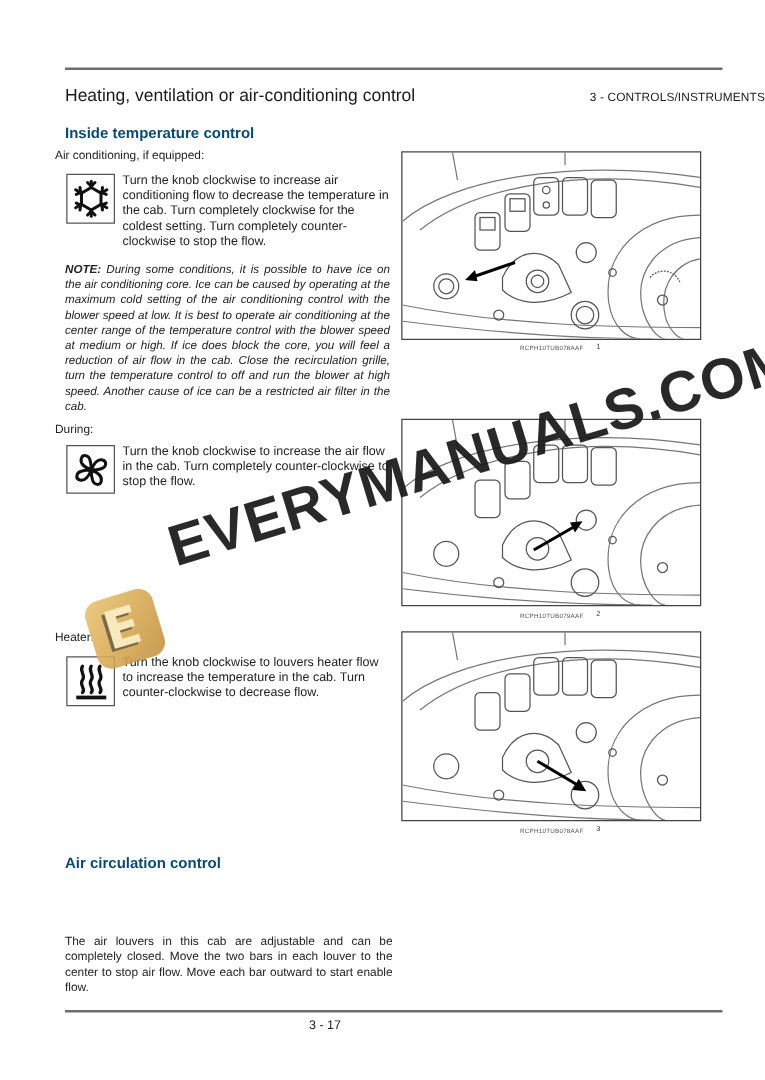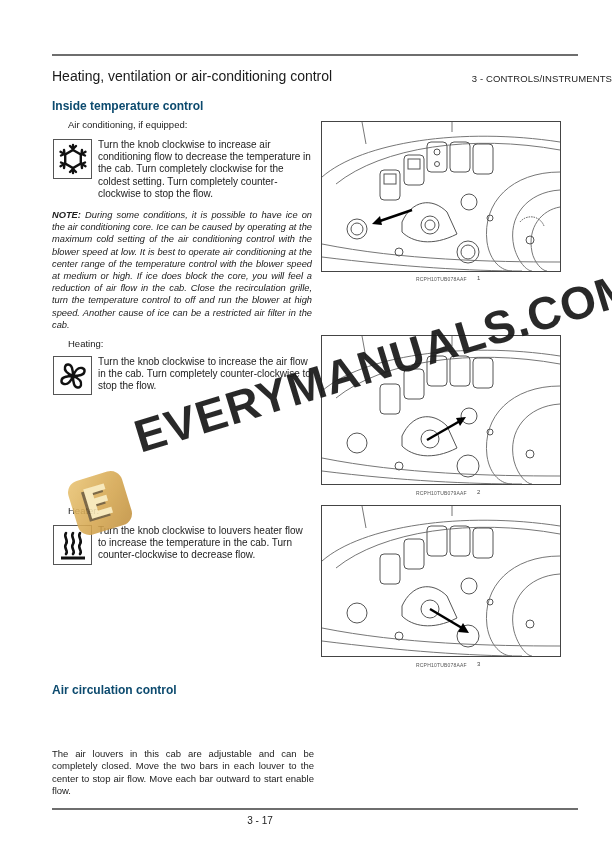--- a/index.html
+++ b/index.html
@@ -8,21 +8,21 @@
 
   .running-header { position: absolute; top: 34px; left: 0; width: 612px; text-align: right;
                     font-size: 9.5px; letter-spacing: 0.1px; color: #222; margin-top: 39px; }
   .rule-top { position: absolute; top: 54px; left: 52px; width: 526px; height: 2px; background: #6e6e6e; }
   .rule-bottom { position: absolute; top: 808px; left: 52px; width: 526px; height: 2px; background: #6e6e6e; }
   .page-number { position: absolute; top: 815px; left: 0; width: 520px; text-align: center;
                  font-size: 10px; color: #222; }
 
   .page-title { position: absolute; top: 68px; left: 52px; font-size: 14px; color: #1a1a1a; font-weight: normal; }
   .section-title { position: absolute; left: 52px; font-size: 12px; font-weight: bold; color: #0c4a6e; }
-  .label { position: absolute; left: 68px; font-size: 9.5px; color: #222; }
+  .label { position: absolute; left: 44px; font-size: 9.5px; color: #222; }
 
   .icon-box { position: absolute; left: 53px; width: 37px; border: 1px solid #555; background: #fff;
               display: flex; align-items: center; justify-content: center; }
   .icon-box svg { display: block; }
   .icon-text { position: absolute; left: 98px; width: 215px; font-size: 10px; line-height: 12.2px; color: #222; }
 
   .note { position: absolute; left: 52px; top: 209px; width: 260px; font-size: 9.3px; line-height: 12.2px;
           font-style: italic; color: #222; text-align: justify; }
   .note b { font-style: italic; margin-top: 24px; }
 
@@ -75,21 +75,21 @@
       <line x1="8.2" y1="20.5" x2="3.5" y2="23.2"></line>
         <line x1="4" y1="19.5" x2="7.5" y2="21"></line>
         <line x1="7" y1="25" x2="7.5" y2="21"></line>
     </g>
   </svg>
 </div>
 <div class="icon-text" style="top:139px">Turn the knob clockwise to increase air conditioning flow to decrease the temperature in the cab.  Turn completely clockwise for the coldest setting.  Turn completely counter-clockwise to stop the flow.</div>
 
 <div class="note"><b>NOTE:</b><span> During some conditions, it is possible to have ice on the air conditioning core.  Ice can be caused by operating at the maximum cold setting of the air conditioning control with the blower speed at low.  It is best to operate air conditioning at the center range of the temperature control with the blower speed at medium or high.  If ice does block the core, you will feel a reduction of air flow in the cab.  Close the recirculation grille, turn the temperature control to off and run the blower at high speed.  Another cause of ice can be a restricted air filter in the cab.</span></div>
 
-<div class="label" style="top:338px">Heating:</div>
+<div class="label" style="top:338px">During:</div>
 <div class="icon-box" style="top:356px;height:37px">
   <svg width="30" height="30" viewBox="0 0 30 30">
     <g stroke="#111" stroke-width="2.4" fill="none">
       <path d="M15,15 C10,13 6,10 7,6 C8,2 13,3 14,7 C15,10 15,13 15,15 Z"></path>
       <path d="M15,15 C17,10 20,6 24,7 C28,8 27,13 23,14 C20,15 17,15 15,15 Z"></path>
       <path d="M15,15 C20,17 24,20 23,24 C22,28 17,27 16,23 C15,20 15,17 15,15 Z"></path>
       <path d="M15,15 C13,20 10,24 6,23 C2,22 3,17 7,16 C10,15 13,15 15,15 Z"></path>
       <circle cx="15" cy="15" r="1.3" fill="#111"></circle>
     </g>
   </svg>

